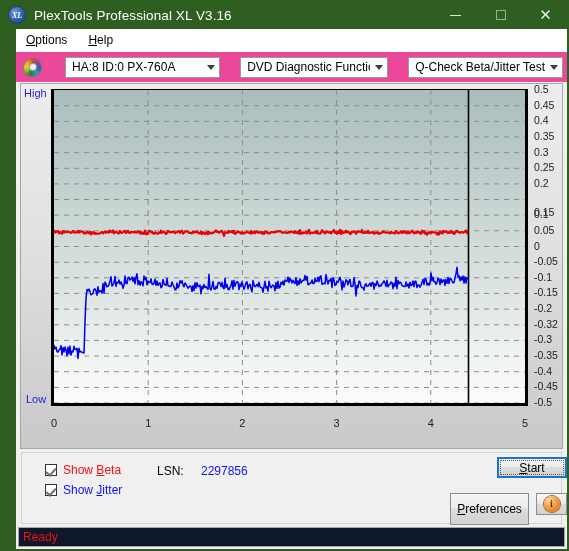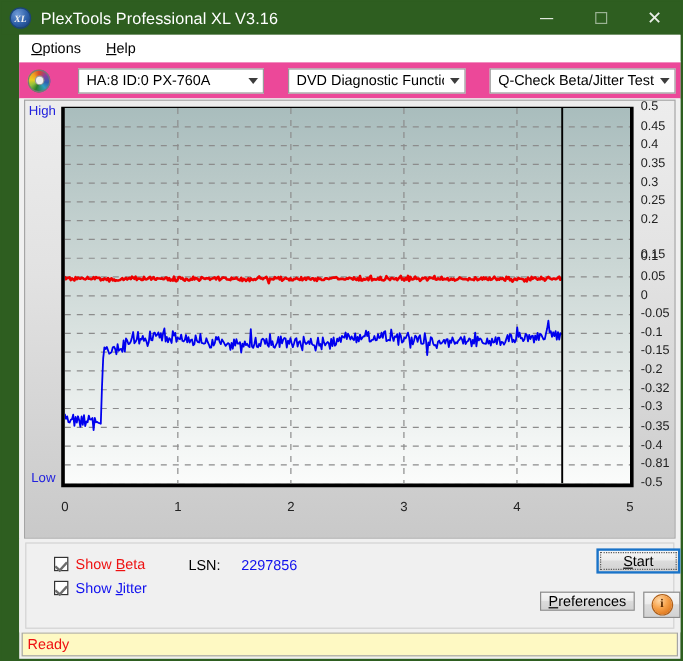--- a/index.html
+++ b/index.html
@@ -159,35 +159,35 @@
   }
   .btn u{text-decoration:underline;}
   #btn-start{
     left:481px;top:8px;width:70px;height:21px;
     border:2px solid #1a73c8;
   }
   #btn-start .inner{
     position:absolute;left:1px;top:1px;right:1px;bottom:1px;
     border:1px dotted #5a5a5a;
   }
-  #btn-prefs{left:434px;top:44px;width:79px;height:16px;}
+  #btn-prefs{left:434px;top:44px;width:79px;height:32px;}
   #btn-info{
     left:520px;top:44px;width:31px;height:22px;
   }
   .info-ball{
     width:16px;height:16px;border-radius:50%;
     background:radial-gradient(circle at 34% 28%,#ffd9a8 0%,#f7a24a 42%,#e07a20 78%,#b85a10 100%);
     box-shadow:0 0 0 1px #b06018;
     display:flex;align-items:center;justify-content:center;
     color:#5a2a00;font-size:10px;font-weight:bold;
     font-family:"Liberation Serif",serif;line-height:1;
   }
   
   .statusbar{
-    flex:0 0 20px;height:20px;background:#fef9c3;margin:0 2px 2px 2px;
+    flex:0 0 20px;height:20px;background:#0f172a;margin:0 2px 2px 2px;
     border:1px solid #a5a5a5;box-sizing:border-box;
     display:flex;align-items:center;padding-left:4px;
   }
   .status-text{font-size:12px;color:#ee1111;}
 </style>
 </head>
 <body>
 
 <div class="window">
 
@@ -284,21 +284,21 @@
             <div class="ytick" style="top: 139.85px;">0.05</div>
             <div class="ytick" style="top: 155.5px;">0</div>
             <div class="ytick" style="top: 171.15px;">-0.05</div>
             <div class="ytick" style="top: 186.8px;">-0.1</div>
             <div class="ytick" style="top: 202.45px;">-0.15</div>
             <div class="ytick" style="top: 218.1px;">-0.2</div>
             <div class="ytick" style="top: 233.75px;">-0.32</div>
             <div class="ytick" style="top: 249.4px;">-0.3</div>
             <div class="ytick" style="top: 265.05px;">-0.35</div>
             <div class="ytick" style="top: 280.7px;">-0.4</div>
-            <div class="ytick" style="top: 296.35px;">-0.81</div>
+            <div class="ytick" style="top: 296.35px;">-0.45</div>
             <div class="ytick" style="top: 312px;">-0.5</div>
           </div>
         <div id="xtick-holder">
             <div class="xtick" style="left: 33px;">0</div>
             <div class="xtick" style="left: 127.2px;">1</div>
             <div class="xtick" style="left: 221.4px;">2</div>
             <div class="xtick" style="left: 315.6px;">3</div>
             <div class="xtick" style="left: 409.8px;">4</div>
             <div class="xtick" style="left: 504px;">5</div>
           </div>

